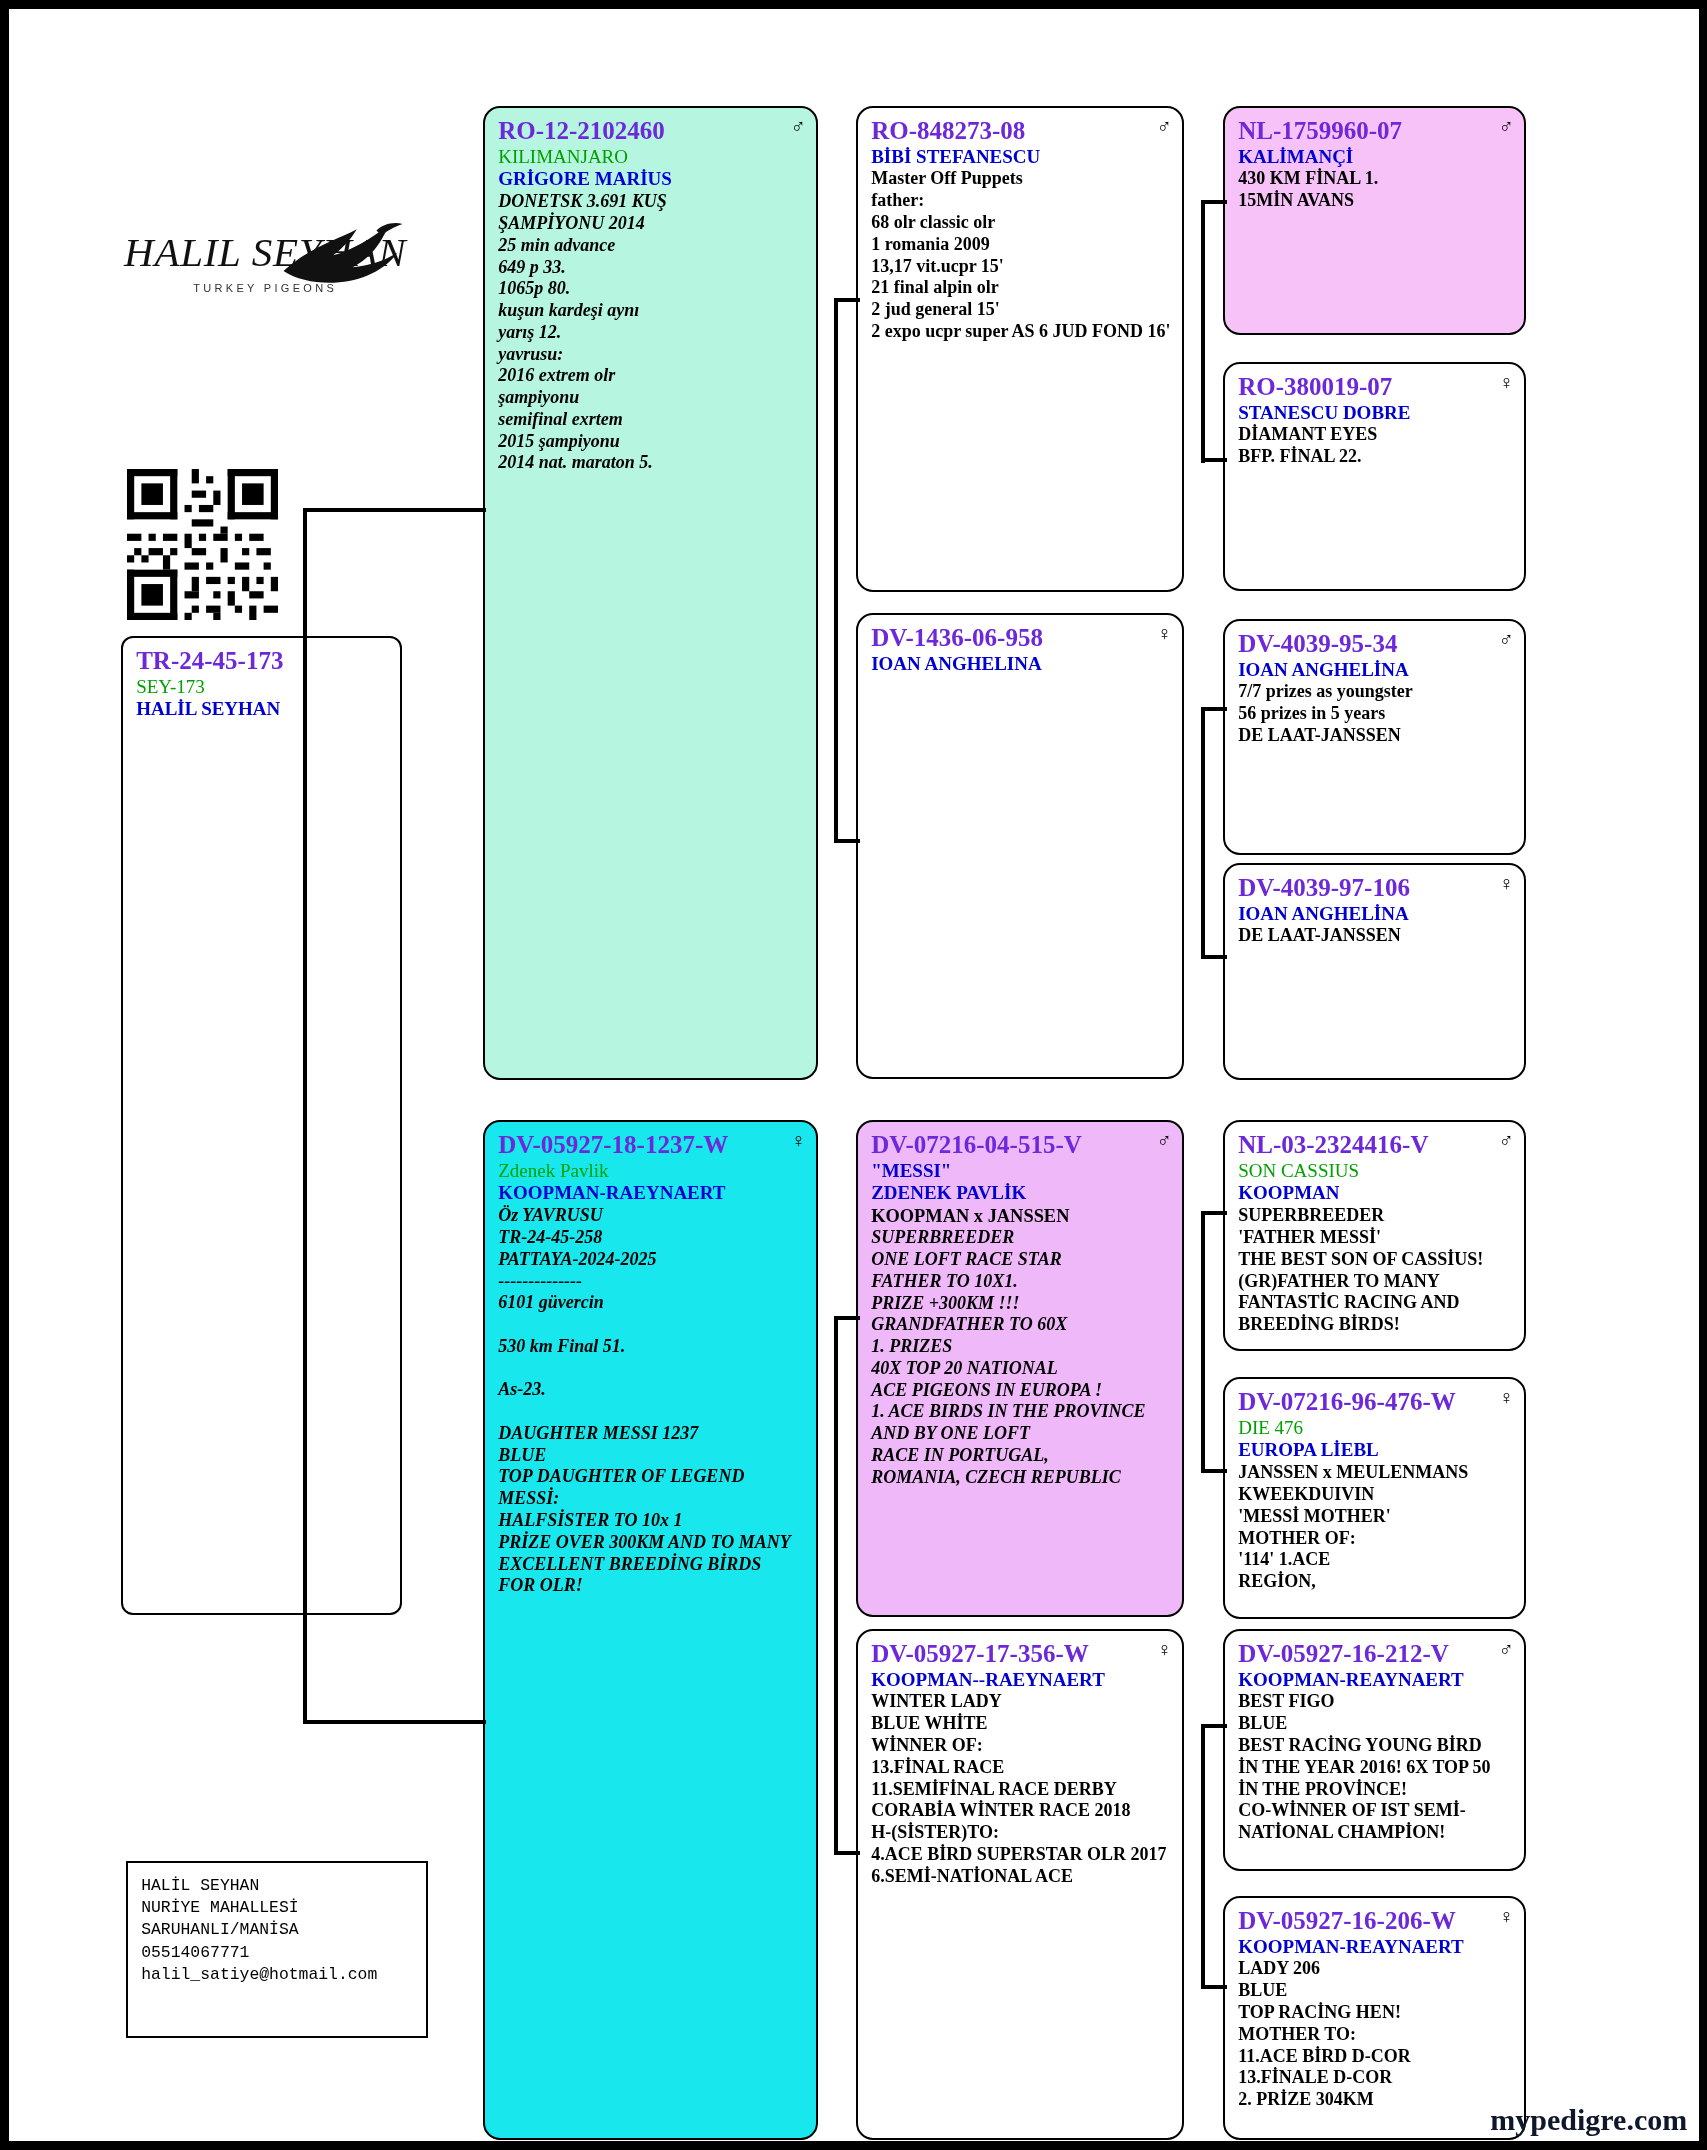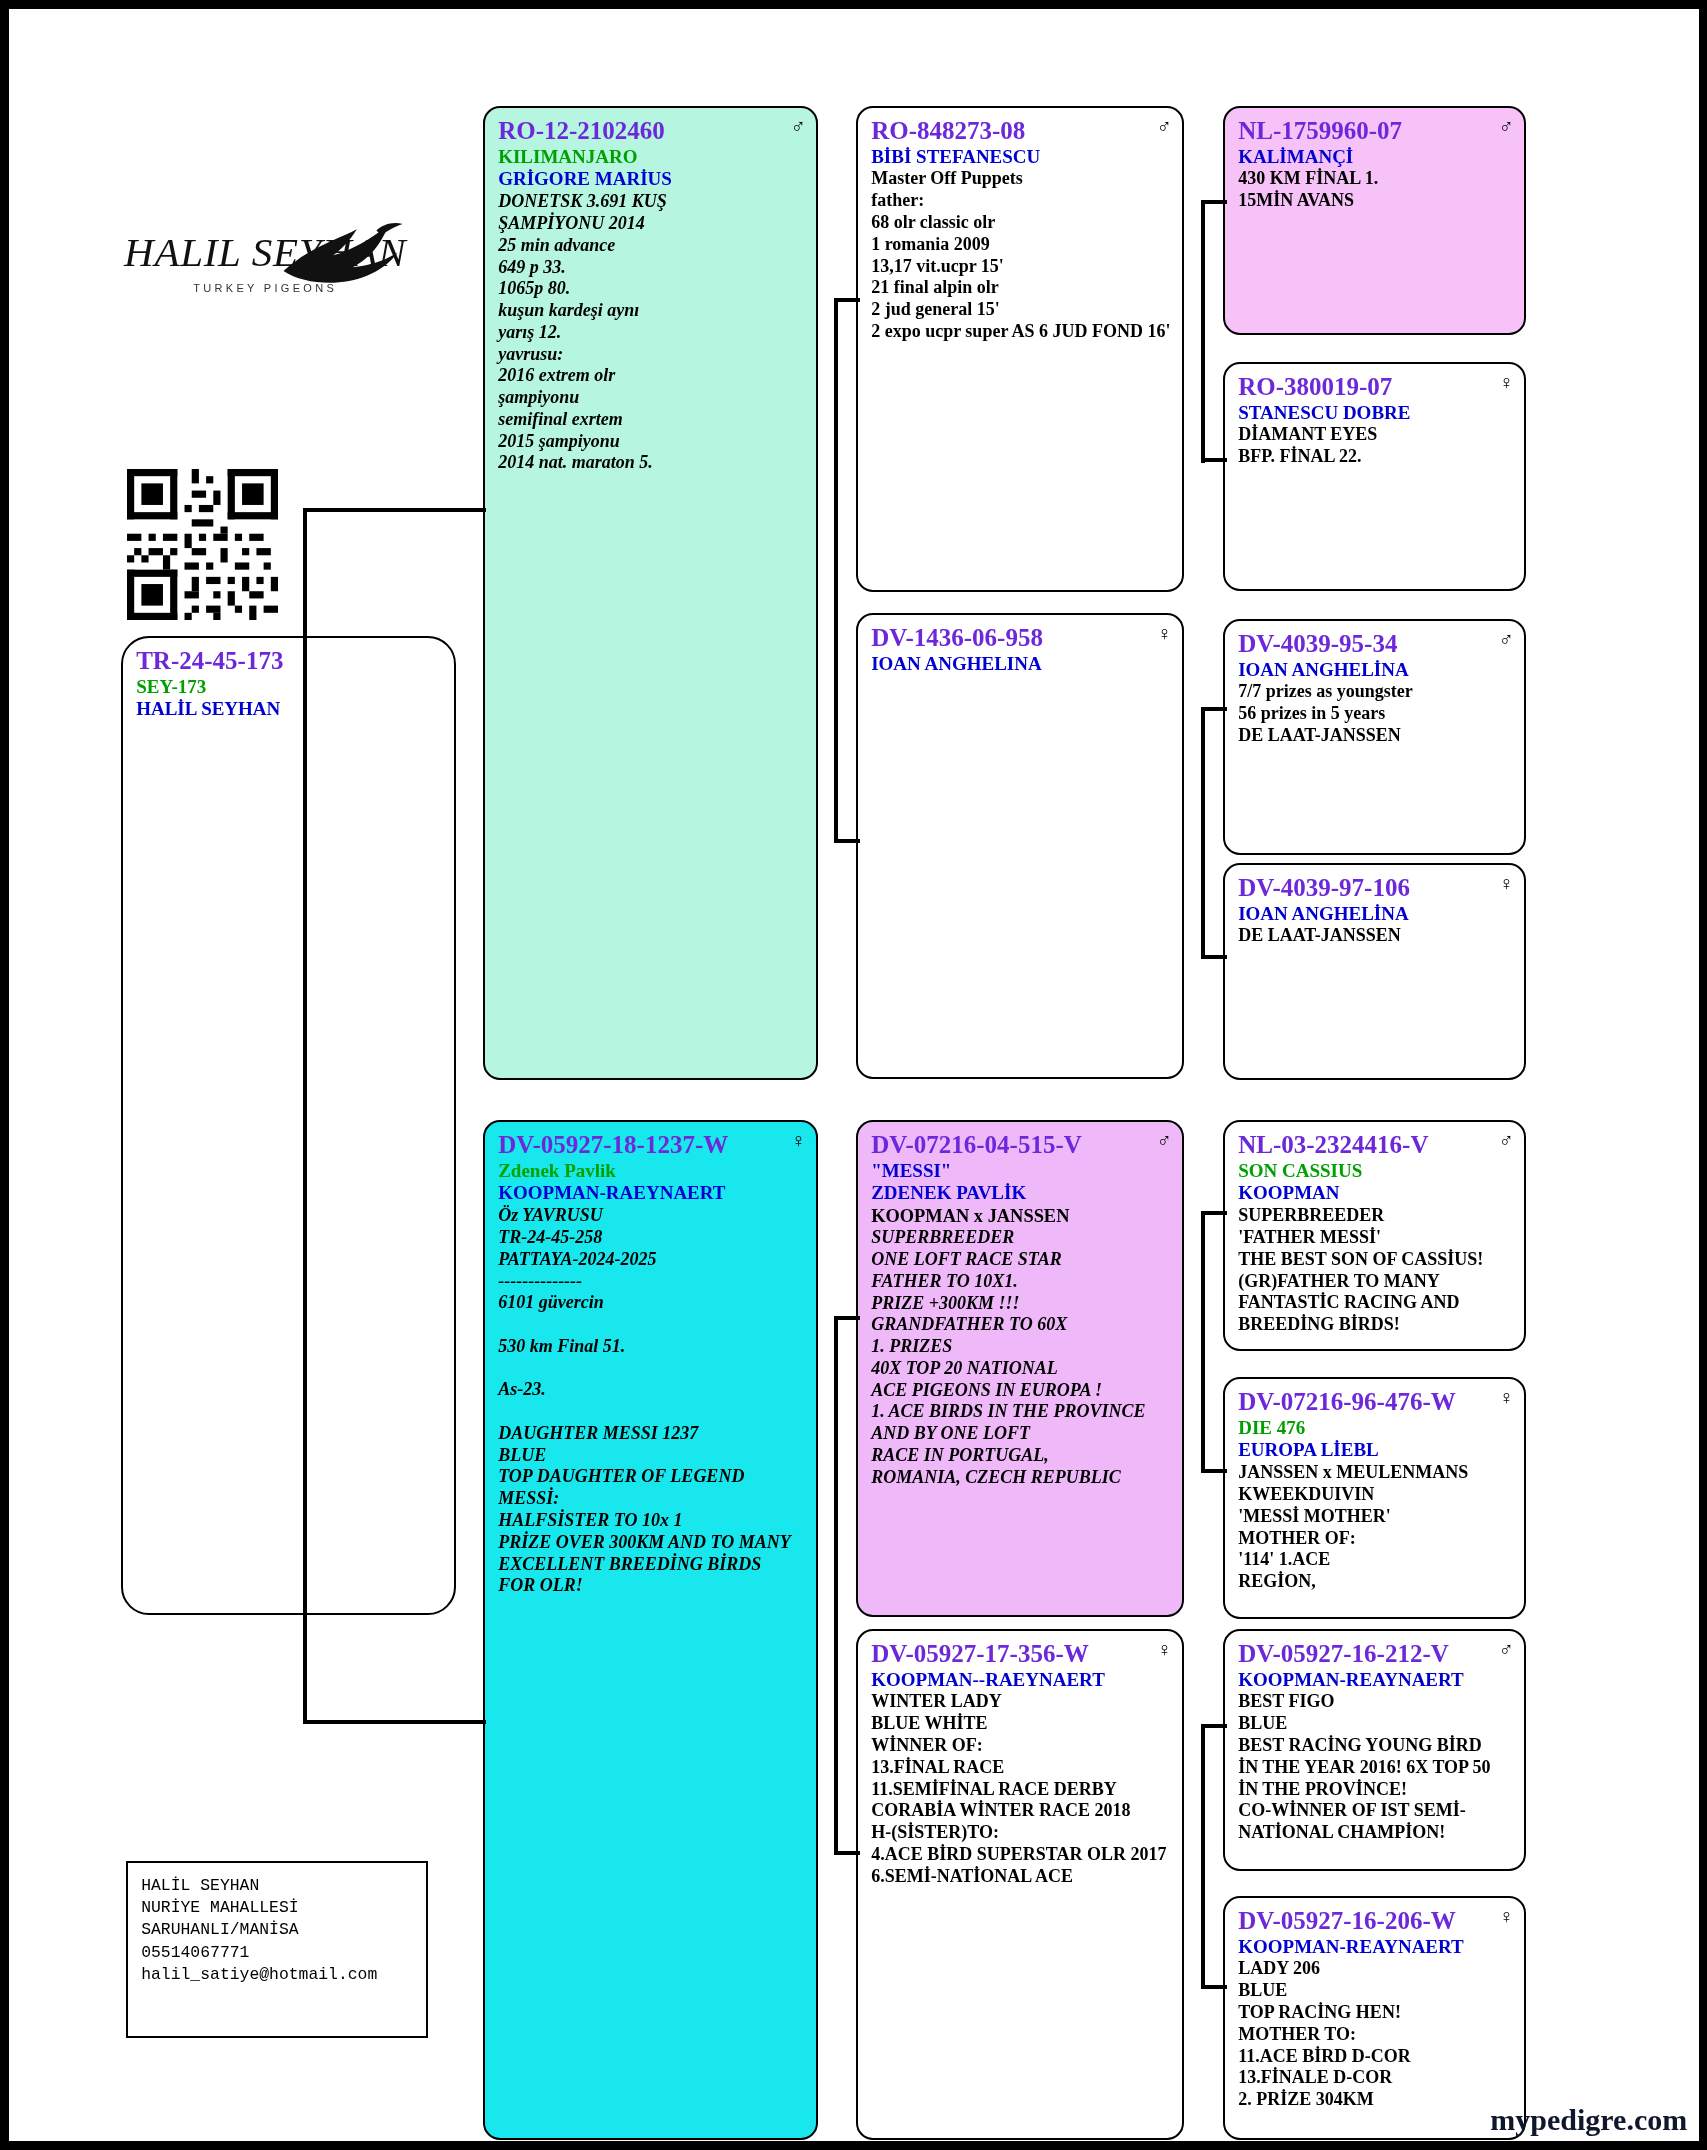--- a/index.html
+++ b/index.html
@@ -40,21 +40,21 @@
     overflow: hidden;
   }
   .box .ring {
     font-weight: bold;
     color: #6d28d9;
     font-size: 25px;
     line-height: 1.18;
     white-space: nowrap;
     font-family: Liberation Serif, serif;
   }
-  .box .nm-green { color: #00a000; font-weight: bold; font-size: 19px; line-height: 1.2;}
+  .box .nm-green { color: #00a000; font-weight: normal; font-size: 19px; line-height: 1.2;}
   .box .nm-blue  { color: #0000d0; font-weight: bold; font-size: 19px; line-height: 1.2;}
   .box .nm-black { color: #000;    font-weight: bold; font-size: 18.4px; line-height: 1.2;}
   .box .body {
     font-size: 18px;
     font-weight: bold;
     line-height: 1.21;
     color: #000;
     white-space: pre-line;
   }
   .box .body.italic { font-style: italic; }
@@ -196,21 +196,21 @@
       <rect x="9" y="19" width="1" height="1"></rect>
         <rect x="11" y="19" width="2" height="1"></rect>
       <rect x="15" y="19" width="1" height="1"></rect>
         <rect x="17" y="19" width="1" height="2"></rect>
       <rect x="19" y="19" width="2" height="1"></rect>
       <rect x="8" y="20" width="1" height="1"></rect>
         <rect x="12" y="20" width="1" height="1"></rect>
     </g>
   </svg>
 
-  <div class="box" style="left:112px; top:627px; width:335px; height:979px; border-radius:28px;">
+  <div class="box" style="left:112px; top:627px; width:281px; height:979px; border-radius:12px;">
     <div class="ring">TR-24-45-173</div>
     <div class="nm-green">SEY-173</div>
     <div class="nm-blue">HALİL SEYHAN</div>
   </div>
 
   <div class="box c-mint" style="left:474px; top:97px; width:335px; height:974px;">
     <span class="sex">♂</span>
     <div class="ring">RO-12-2102460</div>
     <div class="nm-green">KILIMANJARO</div>
     <div class="nm-blue">GRİGORE MARİUS</div>

